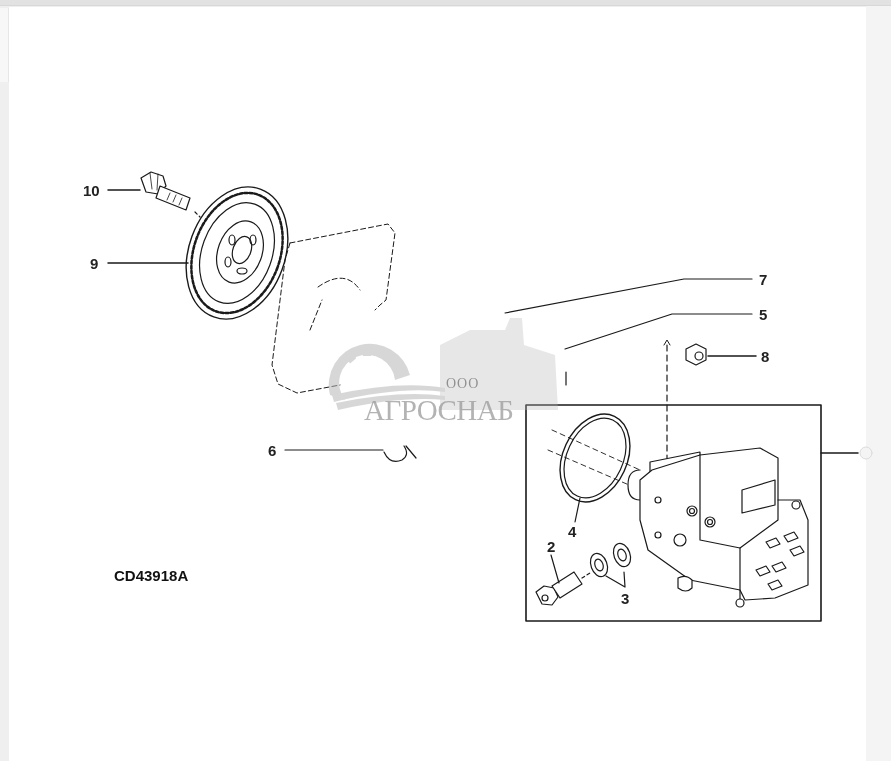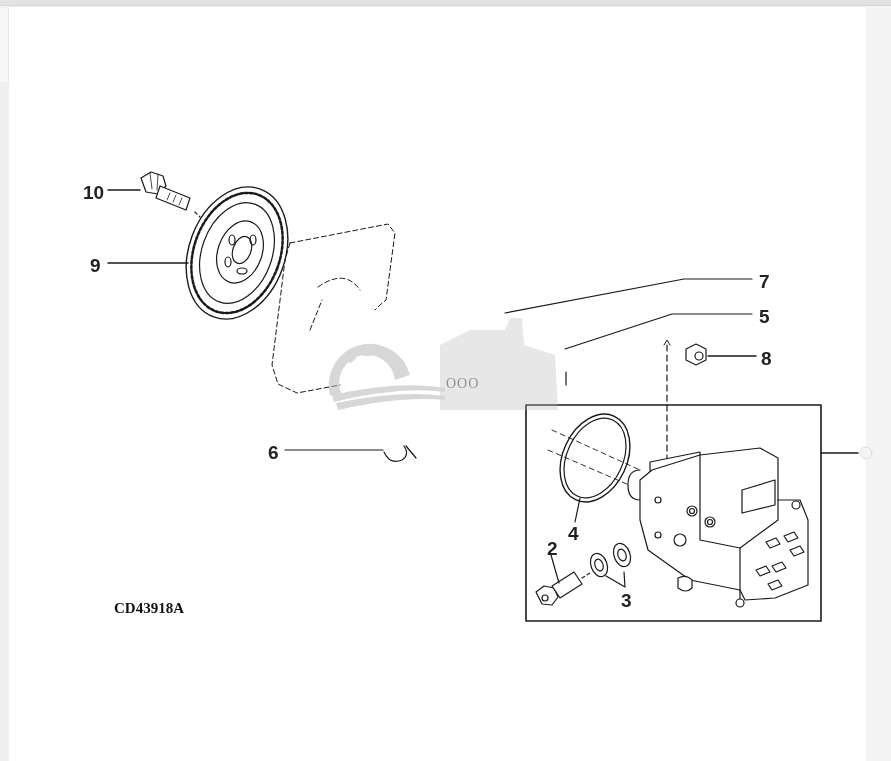--- a/index.html
+++ b/index.html
@@ -22,27 +22,27 @@
       background: #f4f4f4;
     }
     .page {
       position: absolute; left: 9px; top: 7px; width: 857px; height: 754px;
       background: #ffffff;
     }
     .diagram {
       position: absolute; left: 0; top: 0; width: 891px; height: 761px;
     }
     .callout {
-      position: absolute; font-weight: bold; font-size: 19px; color: #222;
+      position: absolute; font-weight: bold; font-size: 15px; color: #222;
       font-family: "Liberation Sans", sans-serif; line-height: 1;
     }
     .fig-id {
-      position: absolute; left: 114px; top: 600px;
+      position: absolute; left: 114px; top: 567px;
       font-weight: bold; font-size: 15px; color: #111;
-      font-family: Liberation Serif, serif;
+      font-family: Liberation Sans, sans-serif;
     }
     .watermark {
       position: absolute; left: 330px; top: 318px; width: 240px; height: 120px;
       pointer-events: none;
     }
     .wm-ooo {
       position: absolute; left: 116px; top: 58px; font-size: 14px; color: #737373;
       font-family: "Liberation Serif", serif; letter-spacing: 1px; opacity: 0.75;
     }
     .wm-name {
@@ -170,20 +170,21 @@
     <rect x="380" y="348" width="8" height="10" transform="rotate(30 384 353)"></rect>
     <rect x="394" y="360" width="8" height="10" transform="rotate(60 398 365)"></rect>
     <path d="M332 395 Q400 380 445 388 L445 392 Q400 386 334 402 Z"></path>
     <path d="M336 403 Q400 390 445 396 L445 400 Q400 396 338 410 Z"></path>
     <path d="M440 345 L470 330 L505 330 L510 318 L522 318 L524 345 L555 355 L558 410 L440 410 Z" opacity="0.6"></path>
   </g>
 </svg>
 
 <div class="watermark">
   <span class="wm-ooo">ООО</span>
+  <span class="wm-name">АГРОСНАБ</span>
 </div>
 
 <span class="callout" style="left:83px; top:183px;">10</span>
 <span class="callout" style="left:90px; top:256px;">9</span>
 <span class="callout" style="left:759px; top:272px;">7</span>
 <span class="callout" style="left:759px; top:307px;">5</span>
 <span class="callout" style="left:761px; top:349px;">8</span>
 <span class="callout" style="left:268px; top:443px;">6</span>
 <span class="callout" style="left:568px; top:524px;">4</span>
 <span class="callout" style="left:547px; top:539px;">2</span>

